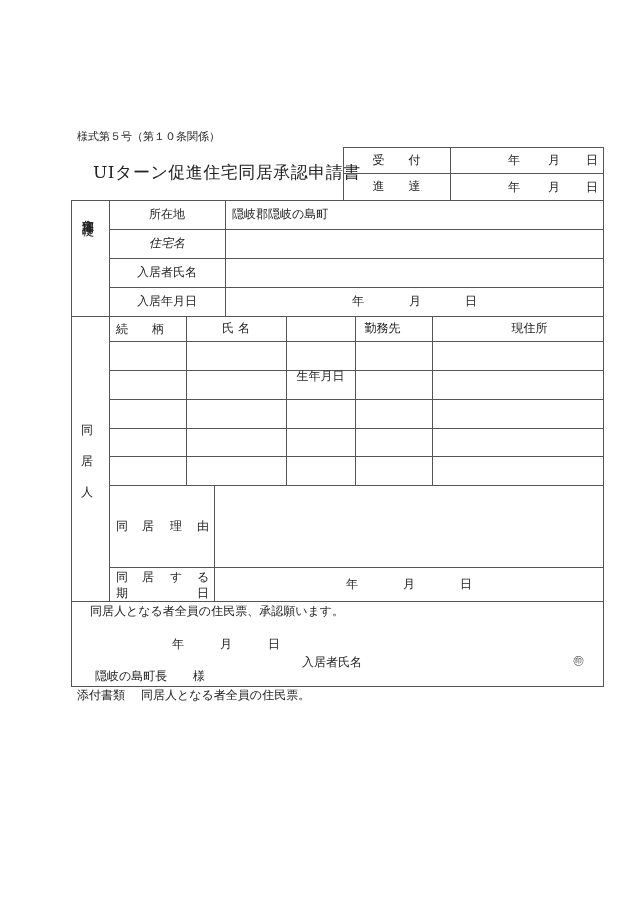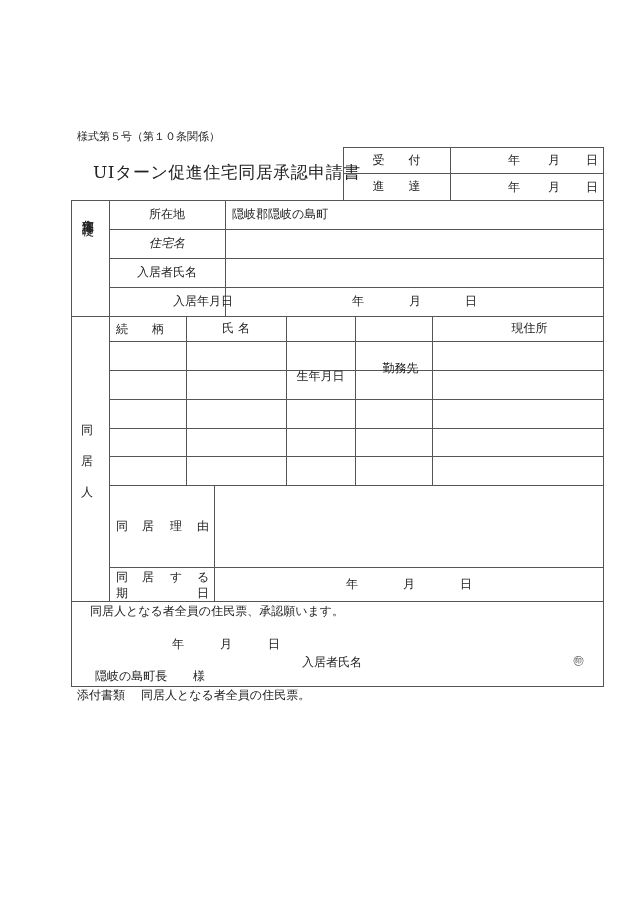--- a/index.html
+++ b/index.html
@@ -57,21 +57,21 @@
 
   <div class="cell" style="left:109px;top:200px;width:116px;height:29px;">所在地</div>
   <div class="t" style="left:232px;top:208px;">隠岐郡隠岐の島町</div>
 
   <div class="cell" style="left:109px;top:229px;width:116px;height:29px;font-style:italic;">住宅名</div>
   <div class="abs" style="left:226px;top:230px;width:376px;height:27px;"></div>
 
   <div class="cell" style="left:109px;top:258px;width:116px;height:29px;">入居者氏名</div>
   <div class="abs" style="left:226px;top:259px;width:376px;height:27px;"></div>
 
-  <div class="cell" style="left:109px;top:287px;width:116px;height:29px;padding-left:36px;">入居年月日</div>
+  <div class="cell" style="left:109px;top:287px;width:116px;height:29px;">入居年月日</div>
   <div class="t" style="left:352px;top:295px;">年</div>
   <div class="t" style="left:409px;top:295px;">月</div>
   <div class="t" style="left:465px;top:295px;">日</div>
 </div>
 
 <div>
 
   <div class="t" style="left:81px;top:424px;">同</div>
   <div class="t" style="left:81px;top:455px;">居</div>
   <div class="t" style="left:81px;top:486px;">人</div>
@@ -83,21 +83,21 @@
   <div class="hl" style="left:109px;top:341px;width:494px;"></div>
   <div class="hl" style="left:109px;top:370px;width:494px;"></div>
   <div class="hl" style="left:109px;top:399px;width:494px;"></div>
   <div class="hl" style="left:109px;top:428px;width:494px;"></div>
   <div class="hl" style="left:109px;top:456px;width:494px;"></div>
   <div class="hl" style="left:109px;top:485px;width:494px;"></div>
 
   <div class="t" style="left:116px;top:323px;"><span>続　　柄</span></div>
   <div class="cell" style="left:186px;top:316px;width:100px;height:25px;">氏 名</div>
   <div class="cell" style="left:286px;top:316px;width:69px;height:25px;margin-top:48px;">生年月日</div>
-  <div class="cell" style="left:362px;top:316px;width:77px;height:25px;margin-top:40px;">勤務先</div>
+  <div class="cell" style="left:344px;top:316px;width:77px;height:25px;">勤務先</div>
   <div class="cell" style="left:444px;top:316px;width:171px;height:25px;">現住所</div>
 
   <div>
     <div class="abs" style="left:110px;top:342px;width:75px;height:27px;"></div>
     <div class="abs" style="left:187px;top:342px;width:98px;height:27px;"></div>
     <div class="abs" style="left:287px;top:342px;width:67px;height:27px;"></div>
     <div class="abs" style="left:356px;top:342px;width:75px;height:27px;"></div>
     <div class="abs" style="left:433px;top:342px;width:169px;height:27px;"></div>
   </div>
   <div>

